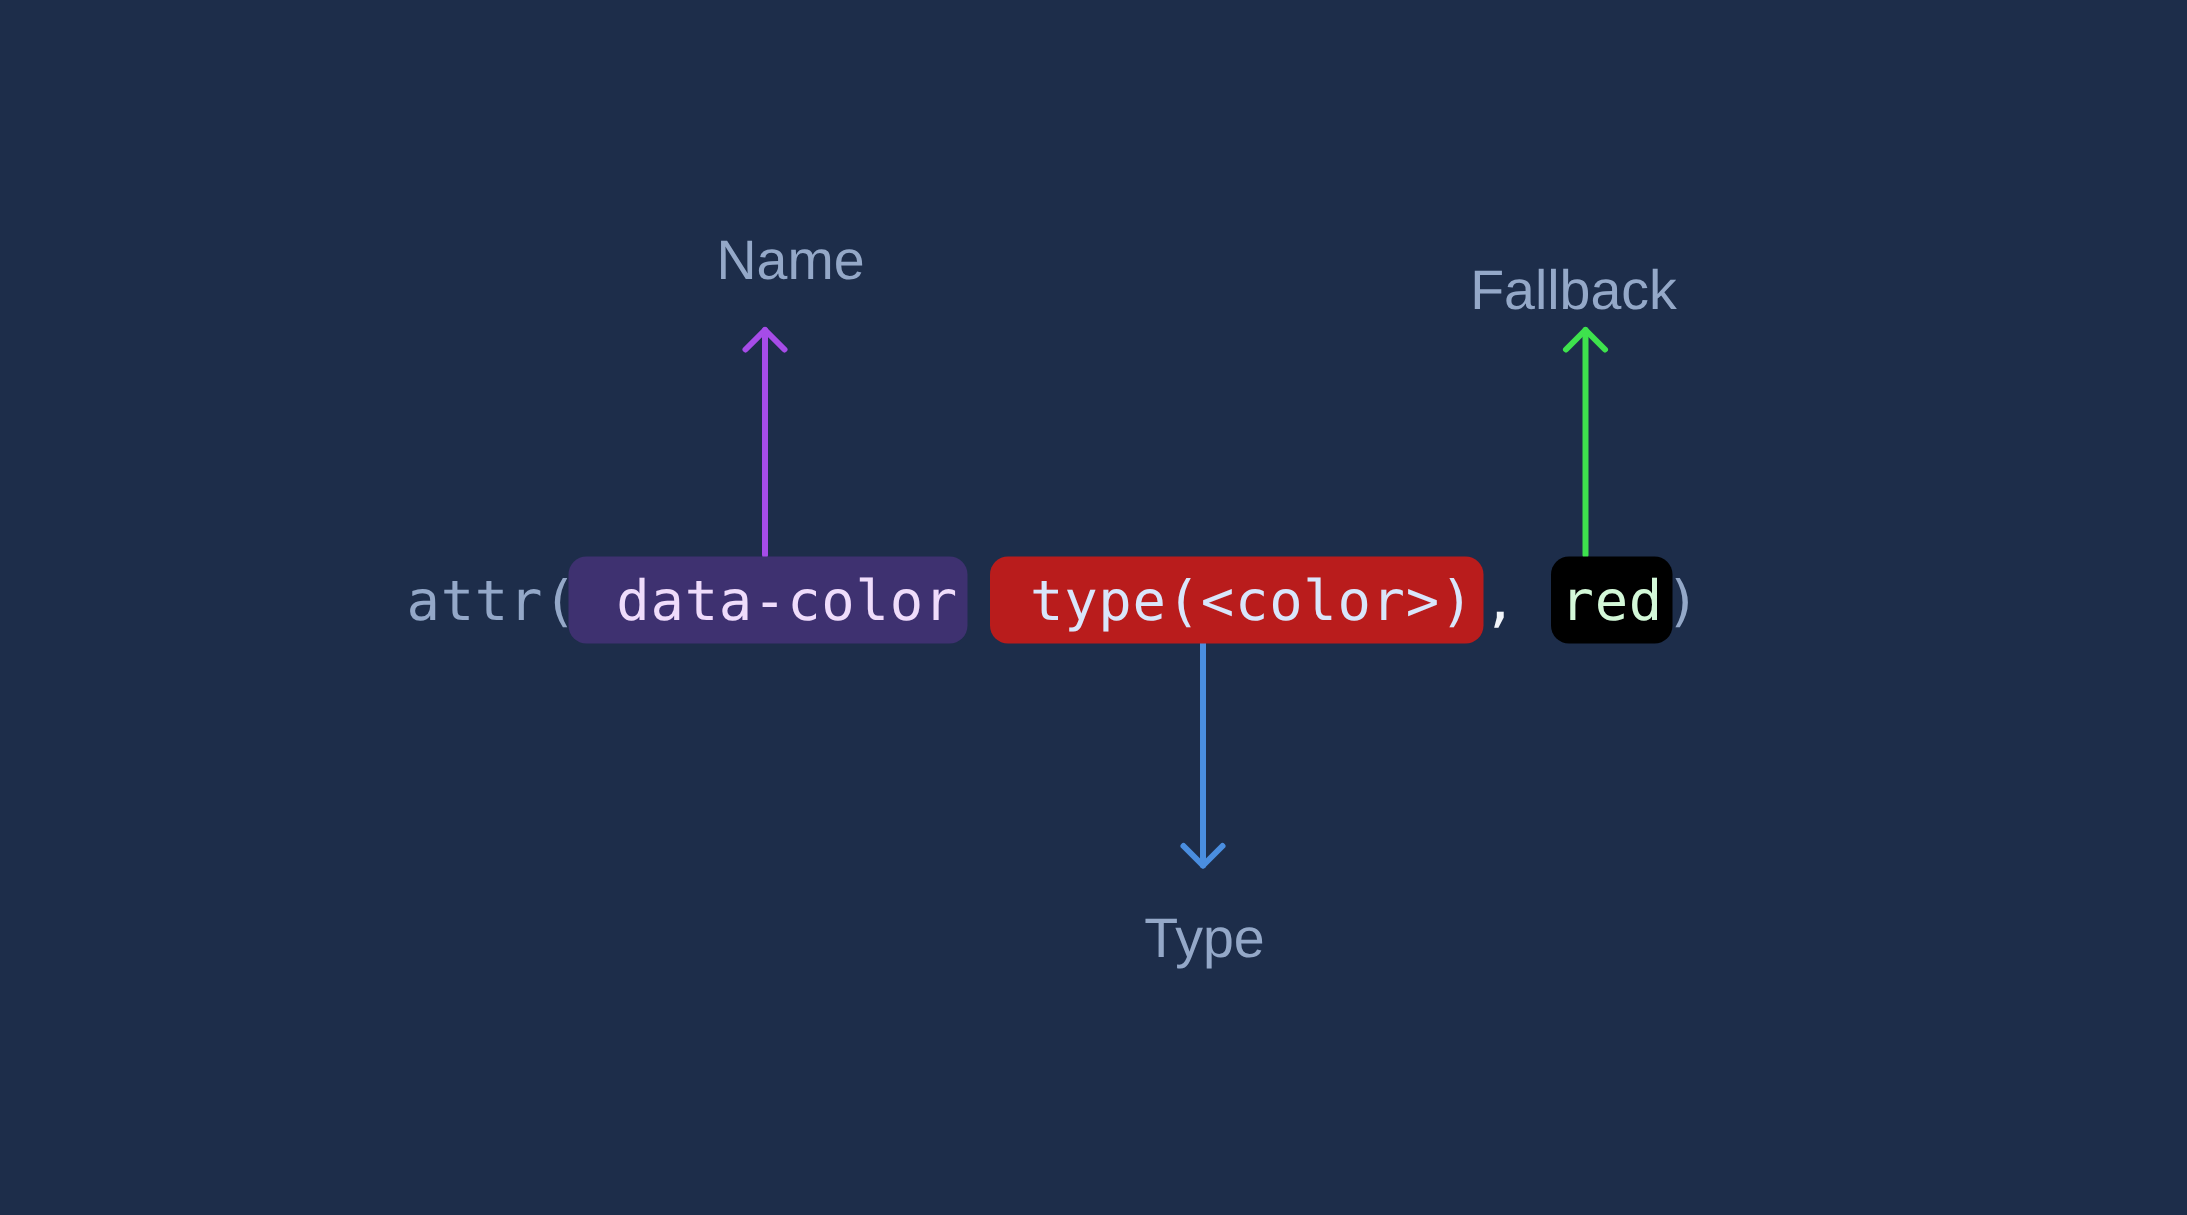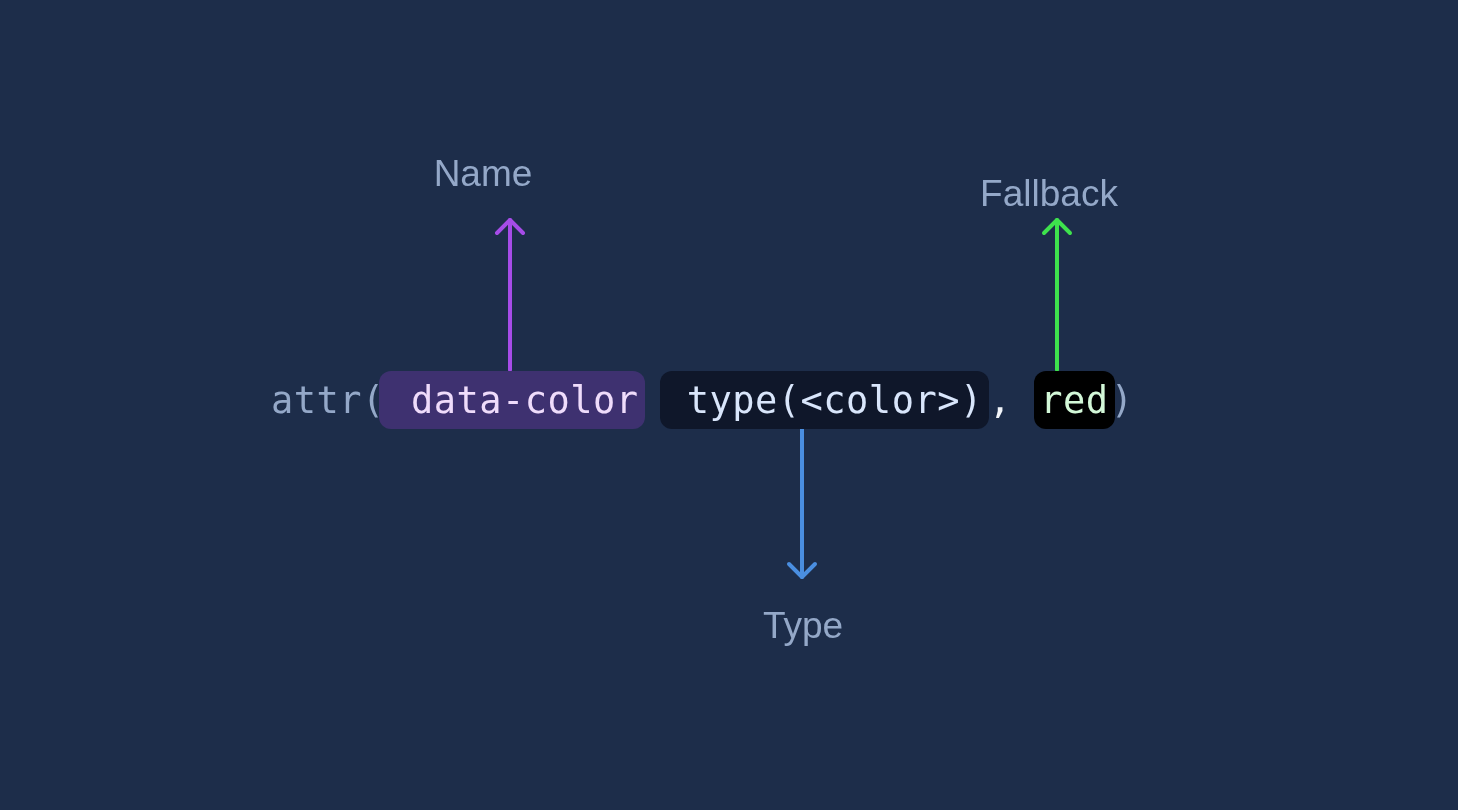--- a/index.html
+++ b/index.html
@@ -35,21 +35,21 @@
     .tok-comma { color: #f2f5fa; }
     .pill {
       height: 58px;
       border-radius: 12px;
       display: inline-flex;
       align-items: center;
       box-sizing: border-box;
       padding: 0 6px;
     }
     .pill-name { background: #3e3170; color: #efdcfb; }
-    .pill-type { background: #0f172a; color: #d9e6fb; padding-left: 27px; }
+    .pill-type { background: #b91c1c; color: #d9e6fb; padding-left: 27px; }
     .pill-fallback { background: #000000; color: #d3f8d8; }
     svg.arrows { position: absolute; left: 0; top: 0; pointer-events: none; }
   </style>
 </head>
 <body>
 
 <svg class="arrows" width="1458" height="810">
 
   <g stroke="#a64ce8" stroke-width="4" fill="none" stroke-linecap="round" stroke-linejoin="round">
     <line x1="510" y1="370" x2="510" y2="220"></line>
@@ -60,19 +60,19 @@
     <line x1="1057" y1="370" x2="1057" y2="220"></line>
     <polyline points="1044,233 1057,220 1070,233"></polyline>
   </g>
 
   <g stroke="#4a8ee0" stroke-width="4" fill="none" stroke-linecap="round" stroke-linejoin="round">
     <line x1="802" y1="428" x2="802" y2="577"></line>
     <polyline points="789,564 802,577 815,564"></polyline>
   </g>
 </svg>
 
-<div class="label" style="left:483px; top:155px;">Name</div>
+<div class="label" style="left:527px; top:155px;">Name</div>
 <div class="label" style="left:1049px; top:155px;margin-top:20px;">Fallback</div>
 <div class="label" style="left:803px; top:607px;">Type</div>
 
 <div class="code">
   <span class="tok-plain">attr(</span><span class="pill pill-name" style="margin-left:-6px;padding-left:32px;">data-color</span><span class="tok-plain" style="width:15px;"> </span><span class="pill pill-type">type(&lt;color&gt;)</span><span class="tok-comma">, </span><span class="pill pill-fallback">red</span><span class="tok-plain" style="margin-left:-4px;">)</span>
 </div>
 
 </body></html>

